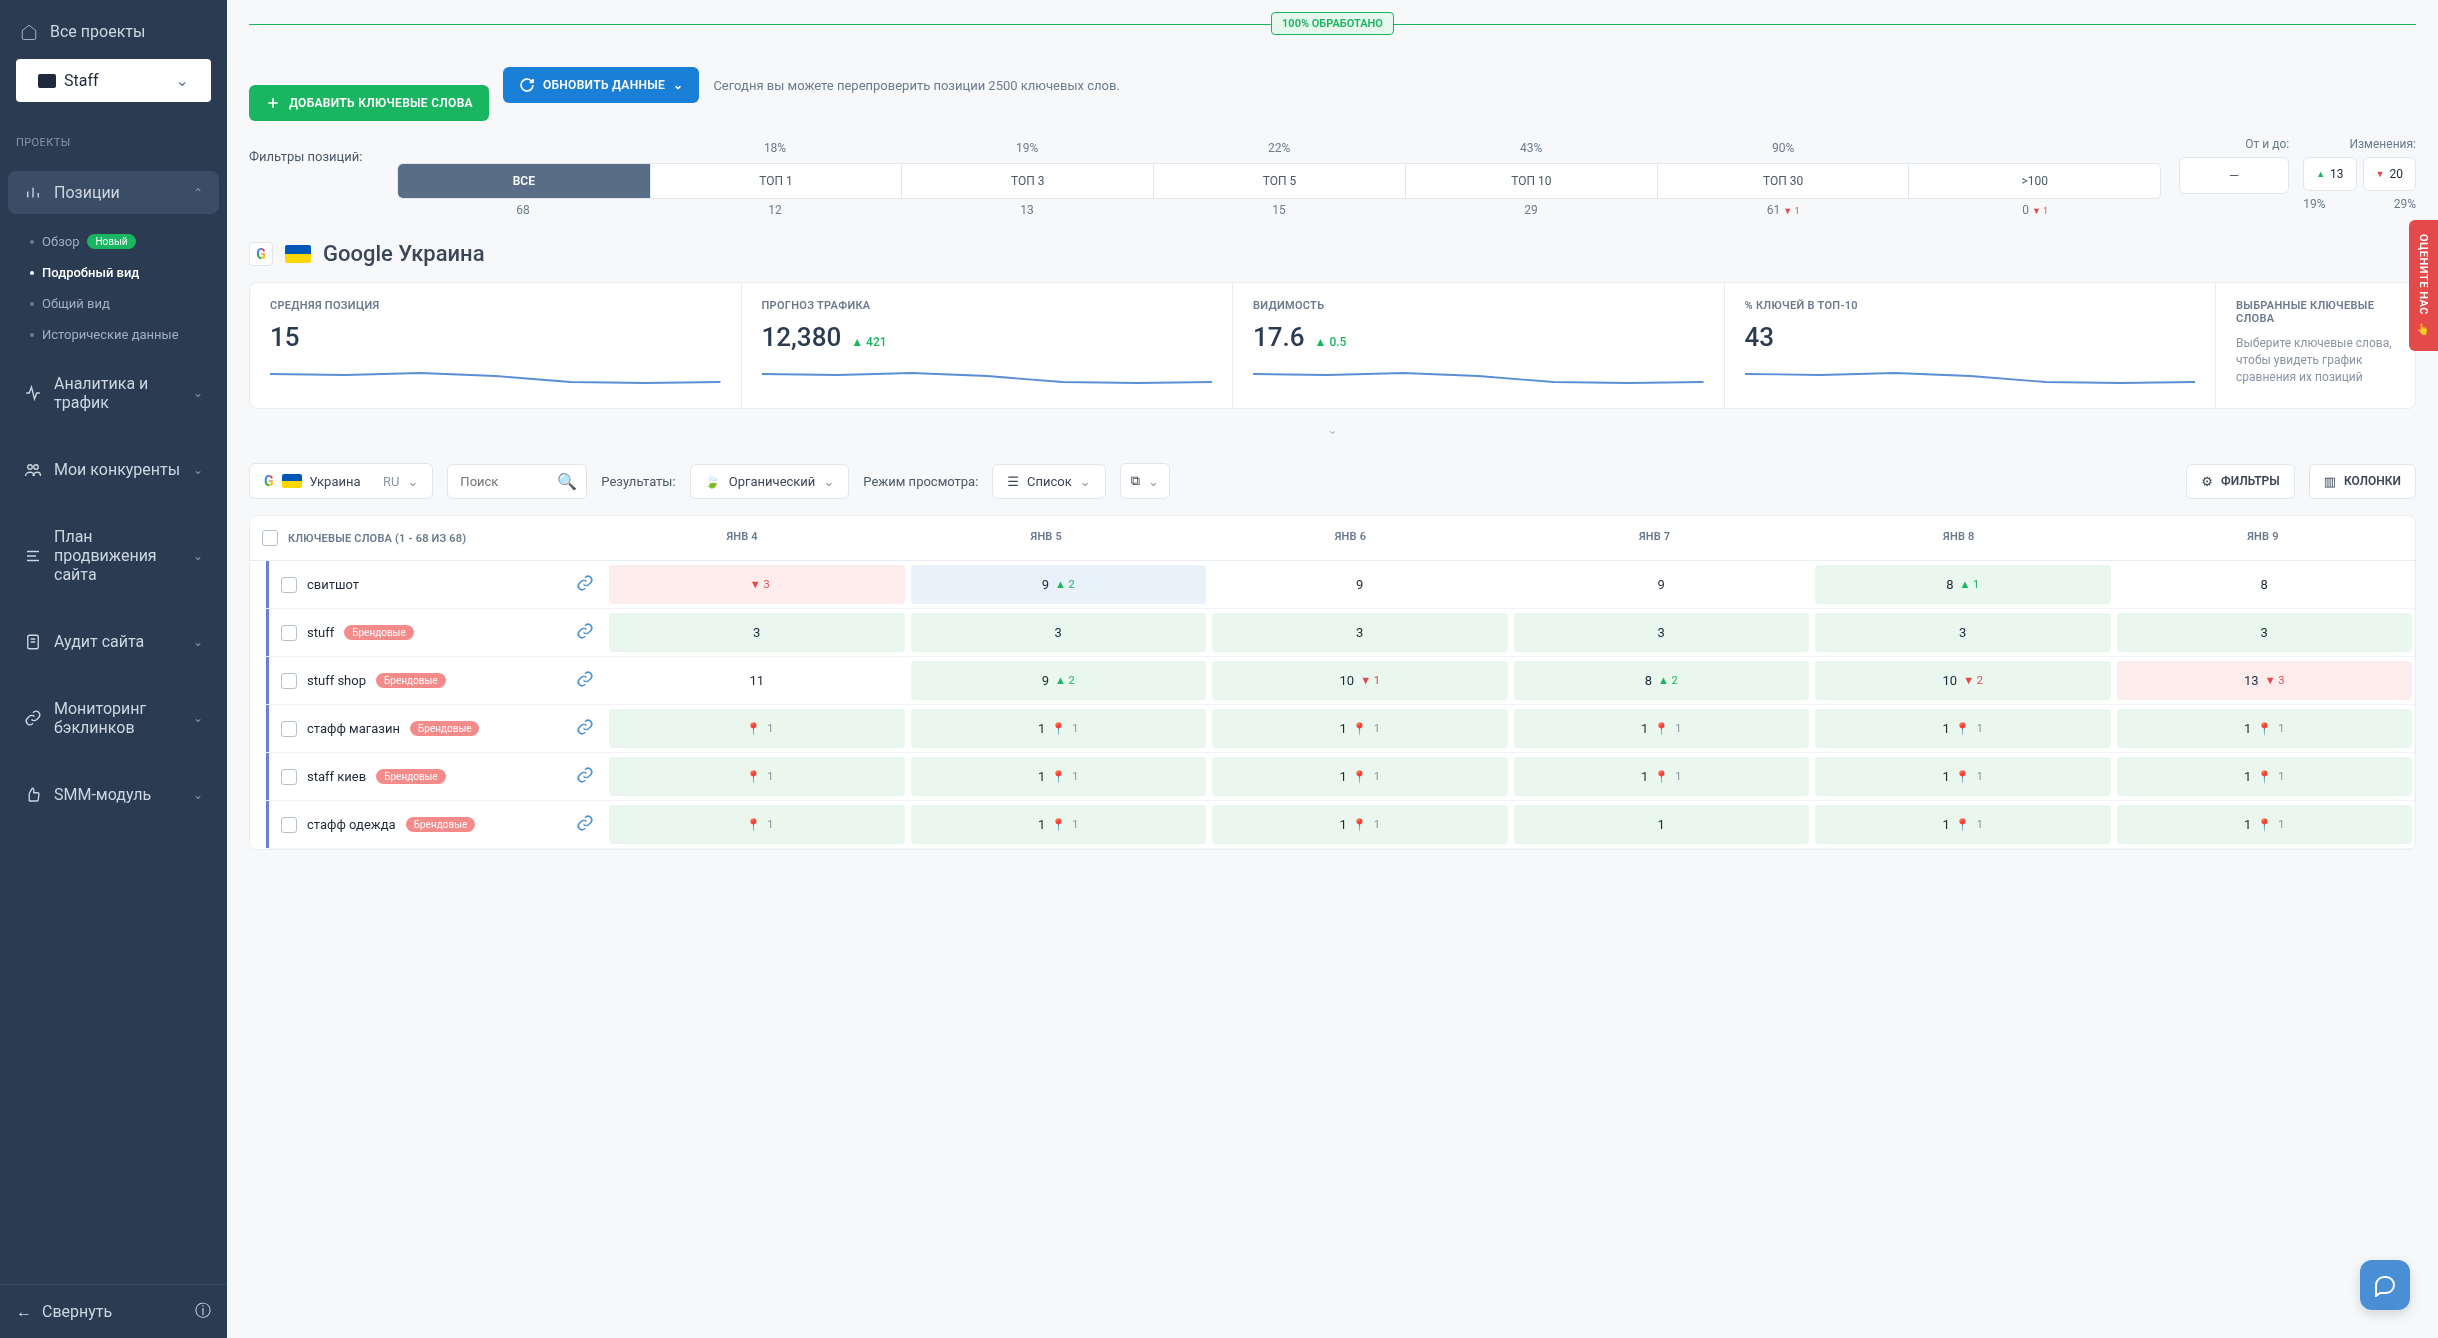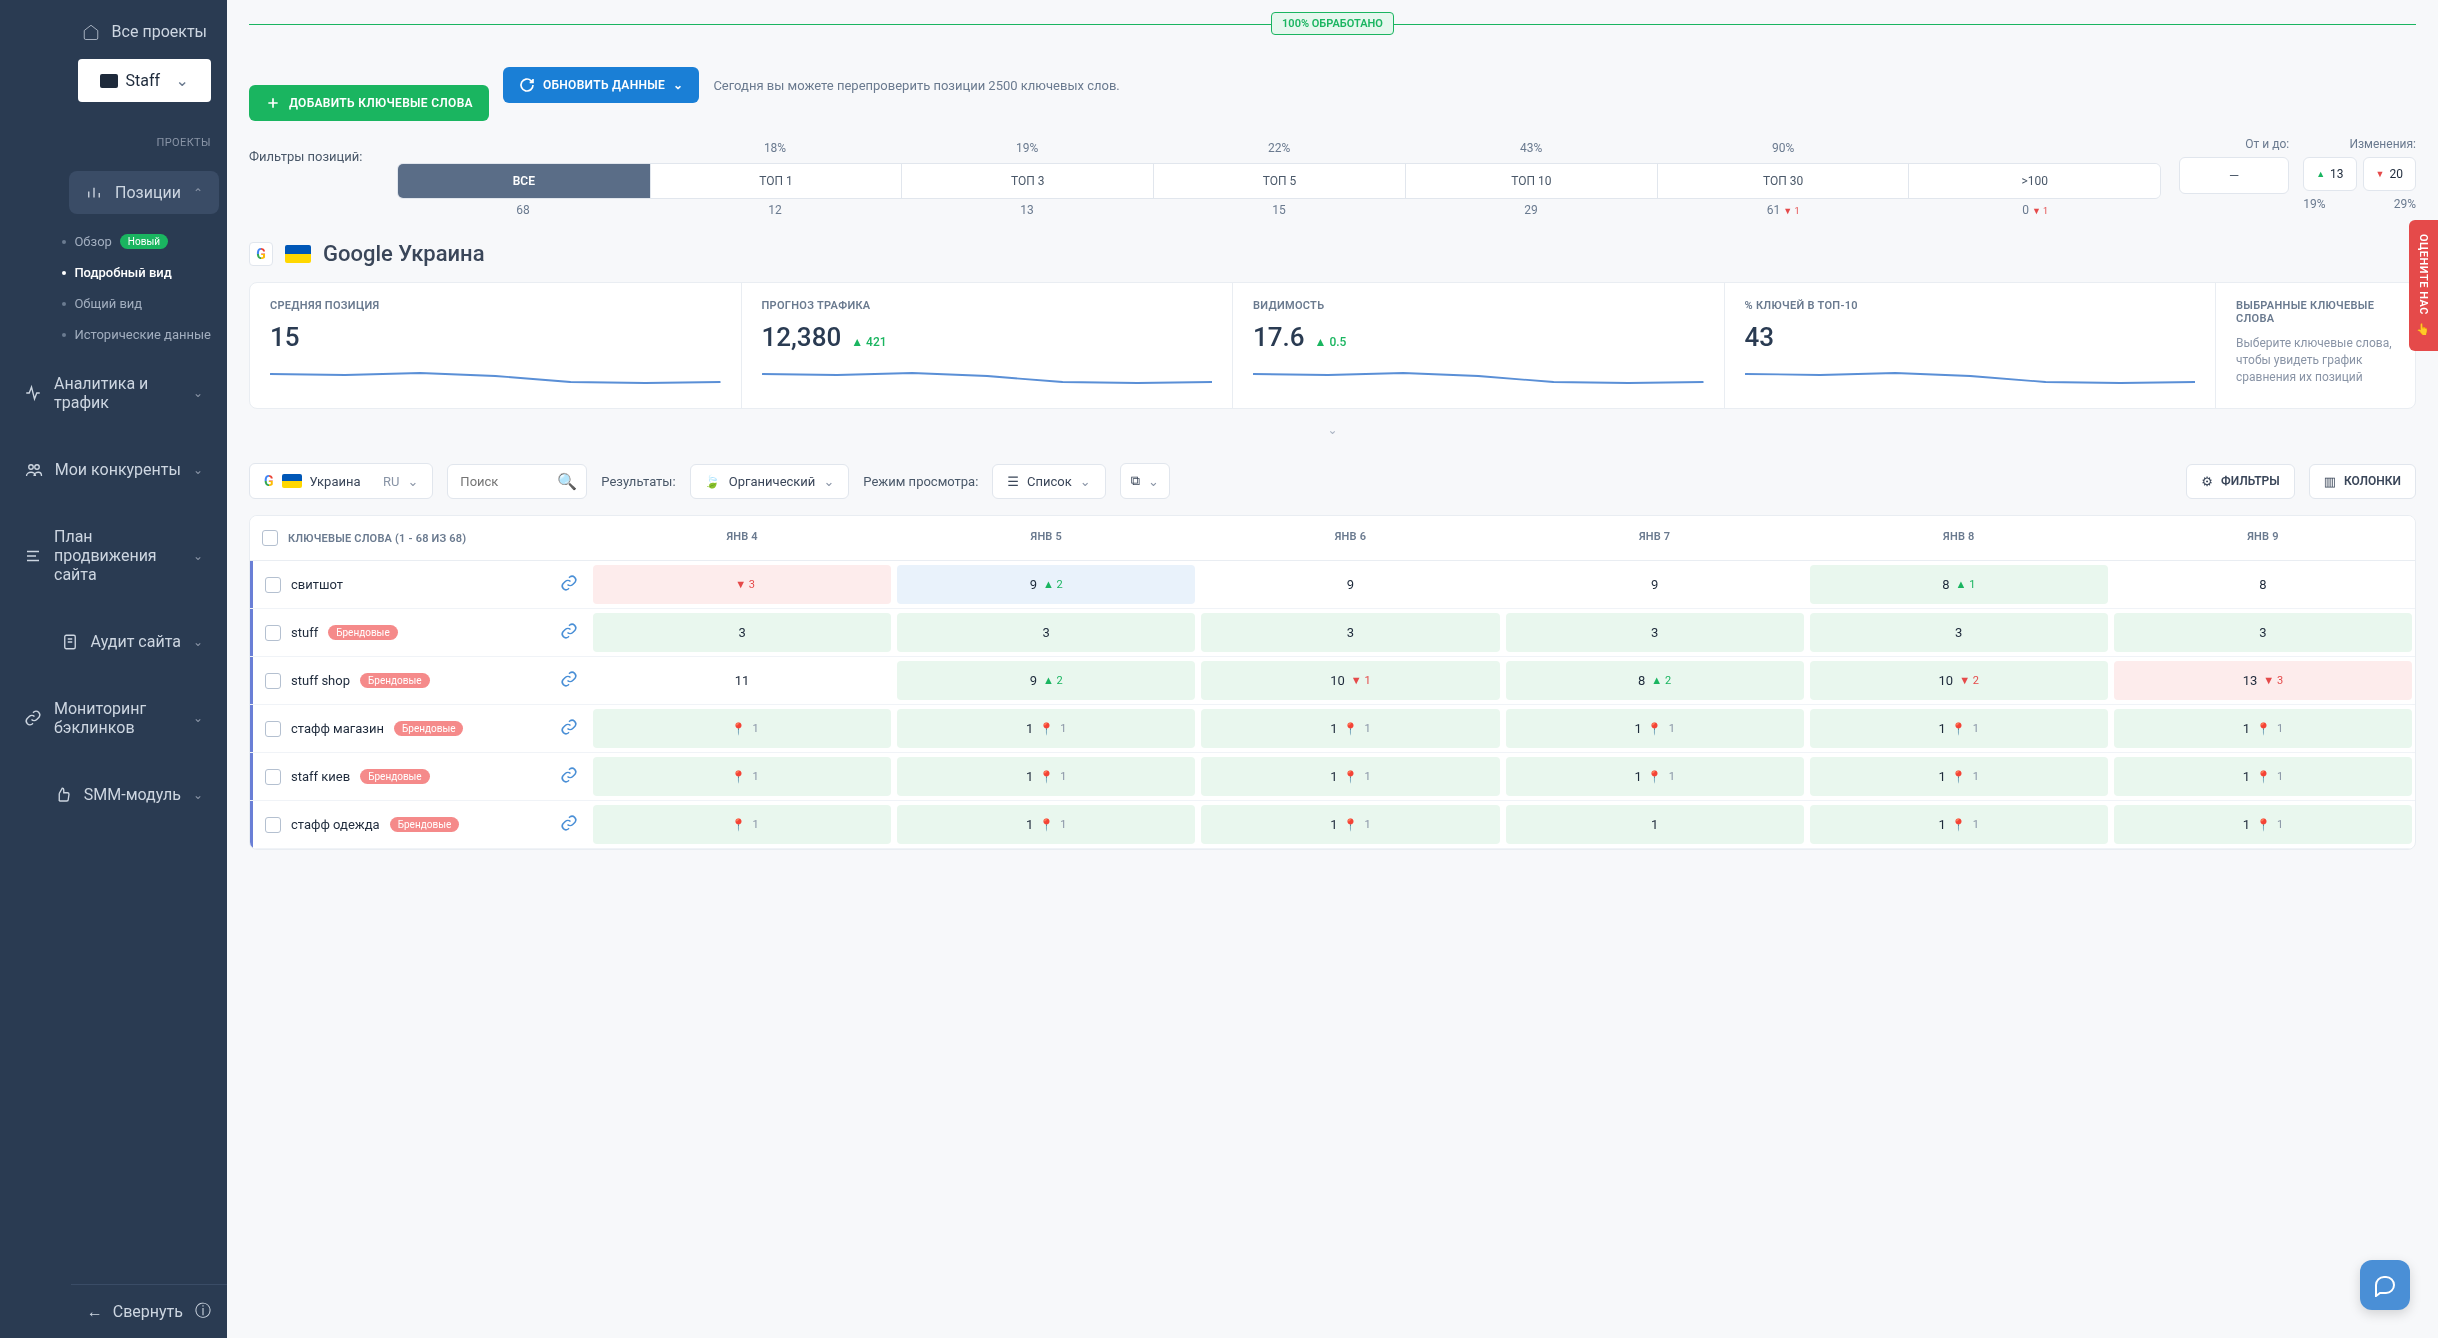--- a/index.html
+++ b/index.html
@@ -1,18 +1,18 @@
 <!DOCTYPE html>
 <html><head>
 <meta charset="utf-8">
 <style>
 * { margin: 0; padding: 0; box-sizing: border-box; font-family: -apple-system, BlinkMacSystemFont, "Segoe UI", Roboto, sans-serif; }
 body { background: #f7f8fa; color: #1e2a3b; overflow-x: hidden; }
 .app { display: flex; width: 100vw; height: 100vh; }
-.sidebar { width: 227px; background: #2a3b52; color: #cdd6e1; display: flex; flex-direction: column; flex-shrink: 0; align-items: flex-end; }
+.sidebar { width: 227px; background: #2a3b52; color: #cdd6e1; display: flex; flex-direction: column; flex-shrink: 0; }
 .sidebar-top { padding: 16px; }
 .all-projects { display: flex; align-items: center; gap: 12px; padding: 6px 4px 18px; cursor: pointer; }
 .all-projects svg { width: 18px; height: 18px; stroke: #cdd6e1; }
 .project-select { background: #fff; border-radius: 4px; padding: 12px 22px; display: flex; align-items: center; gap: 8px; color: #1e2a3b; cursor: pointer; }
 .project-select .logo { width: 18px; height: 14px; background: #1e2a3b; border-radius: 2px; }
 .project-select .chev { margin-left: auto; color: #6a7a8f; }
 .sidebar-section-label { padding: 18px 16px 10px; font-size: 11px; letter-spacing: 0.4px; color: #8994a6; text-transform: uppercase; }
 .nav-item { display: flex; align-items: center; gap: 12px; padding: 12px 16px; cursor: pointer; border-radius: 8px; margin: 12px 8px; }
 .nav-item.active-group { background: #3a4c66; }
 .nav-item .chev { margin-left: auto; color: #8994a6; font-size: 12px; }
@@ -74,21 +74,21 @@
 .search-box { flex: 0 0 140px; position: relative; }
 .search-box input { width: 100%; border: 1px solid #e1e6ed; border-radius: 6px; padding: 9px 34px 9px 12px; font-size: 13px; }
 .search-box .sicon { position: absolute; right: 10px; top: 50%; transform: translateY(-50%); color: #aab4c3; }
 .ctrl-label { font-size: 13px; color: #4a5869; }
 .spacer { flex: 1; }
 .table { border: 1px solid #e9edf2; border-radius: 8px; background: #fff; overflow: hidden; }
 .thead { display: flex; background: #fff; border-bottom: 1px solid #e9edf2; }
 .th { padding: 14px 12px; font-size: 11px; font-weight: 600; color: #6a7a8f; text-transform: uppercase; letter-spacing: 0.2px; }
 .th.keywords { flex: 0 0 340px; display: flex; align-items: center; gap: 10px; }
 .th.date { flex: 1; text-align: center; }
-.tbody .trow { display: flex; border-bottom: 1px solid #f0f3f7; align-items: stretch; }
+.tbody .trow { display: flex; border-bottom: 1px solid #f0f3f7; align-items: stretch; margin-left: 16px; }
 .td { padding: 12px; font-size: 13px; display: flex; align-items: center; }
 .td.keywords { flex: 0 0 340px; gap: 10px; border-left: 3px solid #6a7fd6; }
 .td.date { flex: 1; justify-content: center; margin: 4px 3px; border-radius: 4px; gap: 6px; }
 .chk { width: 16px; height: 16px; border: 1.5px solid #b4c0d0; border-radius: 3px; cursor: pointer; flex-shrink: 0; }
 .brand-tag { background: #f58a8a; color: #fff; font-size: 10px; padding: 2px 8px; border-radius: 10px; }
 .link-icon { margin-left: auto; color: #4a8fd6; flex-shrink: 0; }
 .cell-green { background: #e9f7ee; }
 .cell-blue { background: #e9f2fb; }
 .cell-red { background: #fdecec; }
 .delta-up { color: #1ab560; font-size: 11px; }

